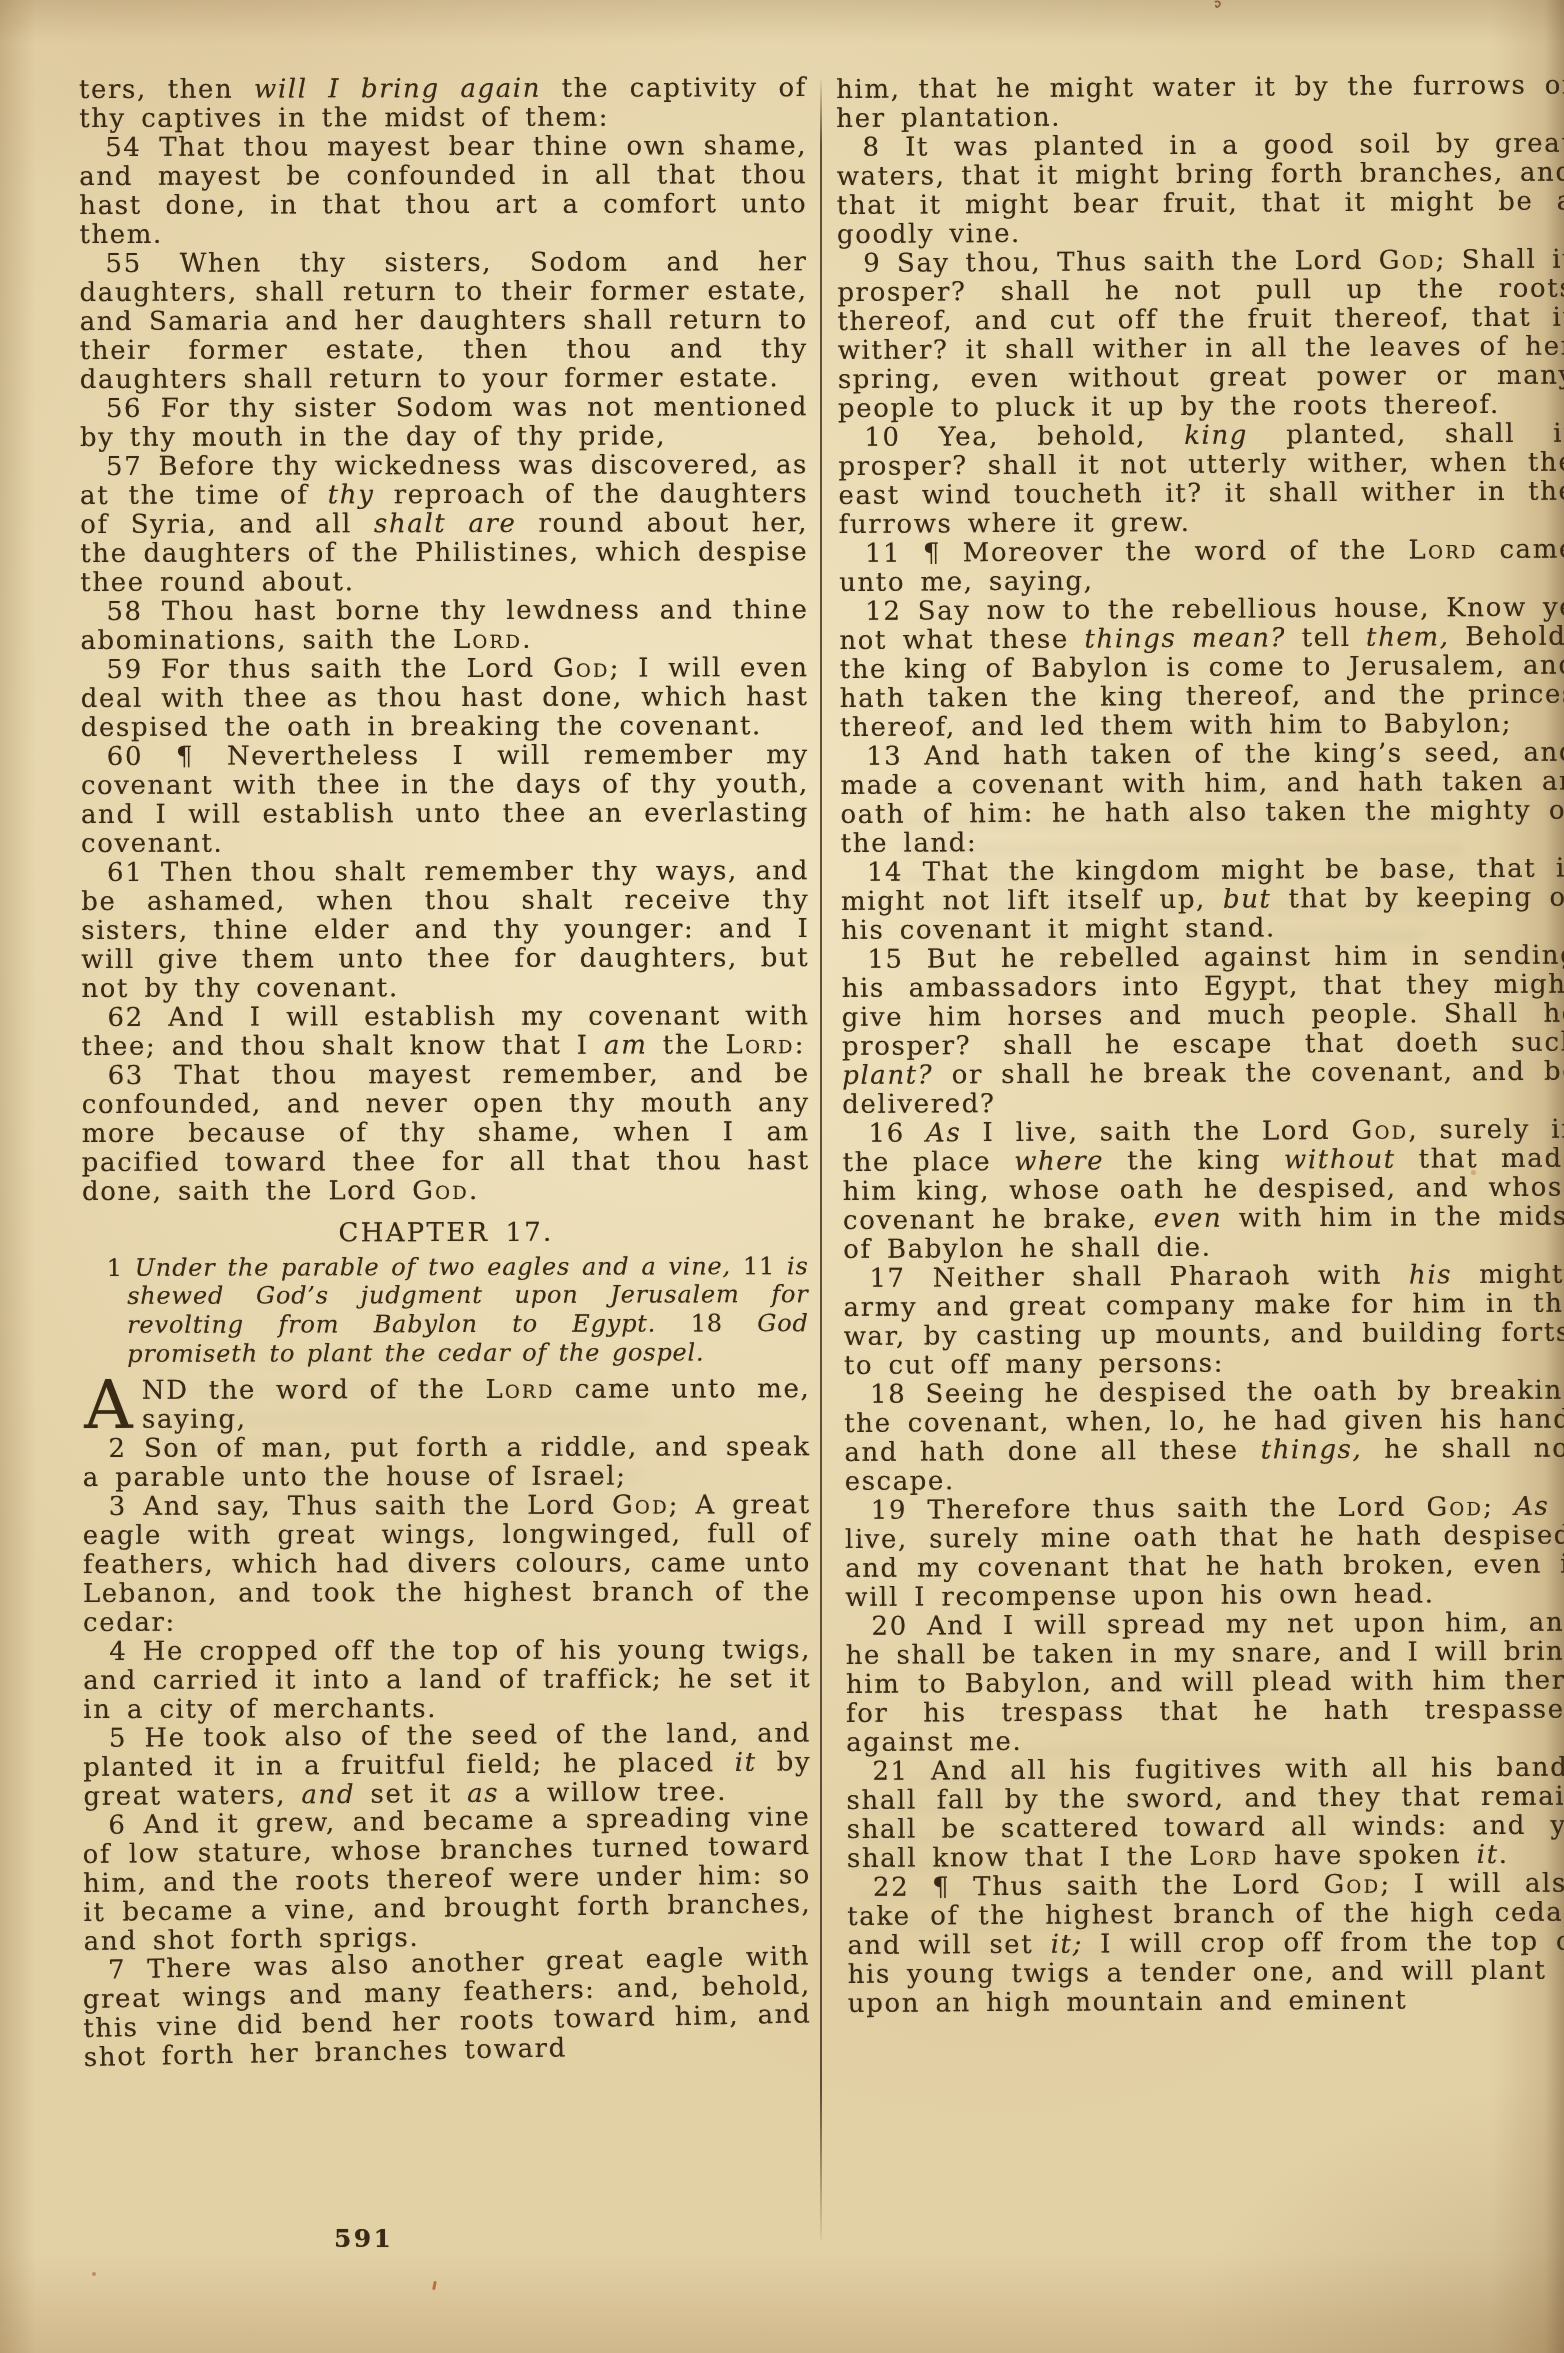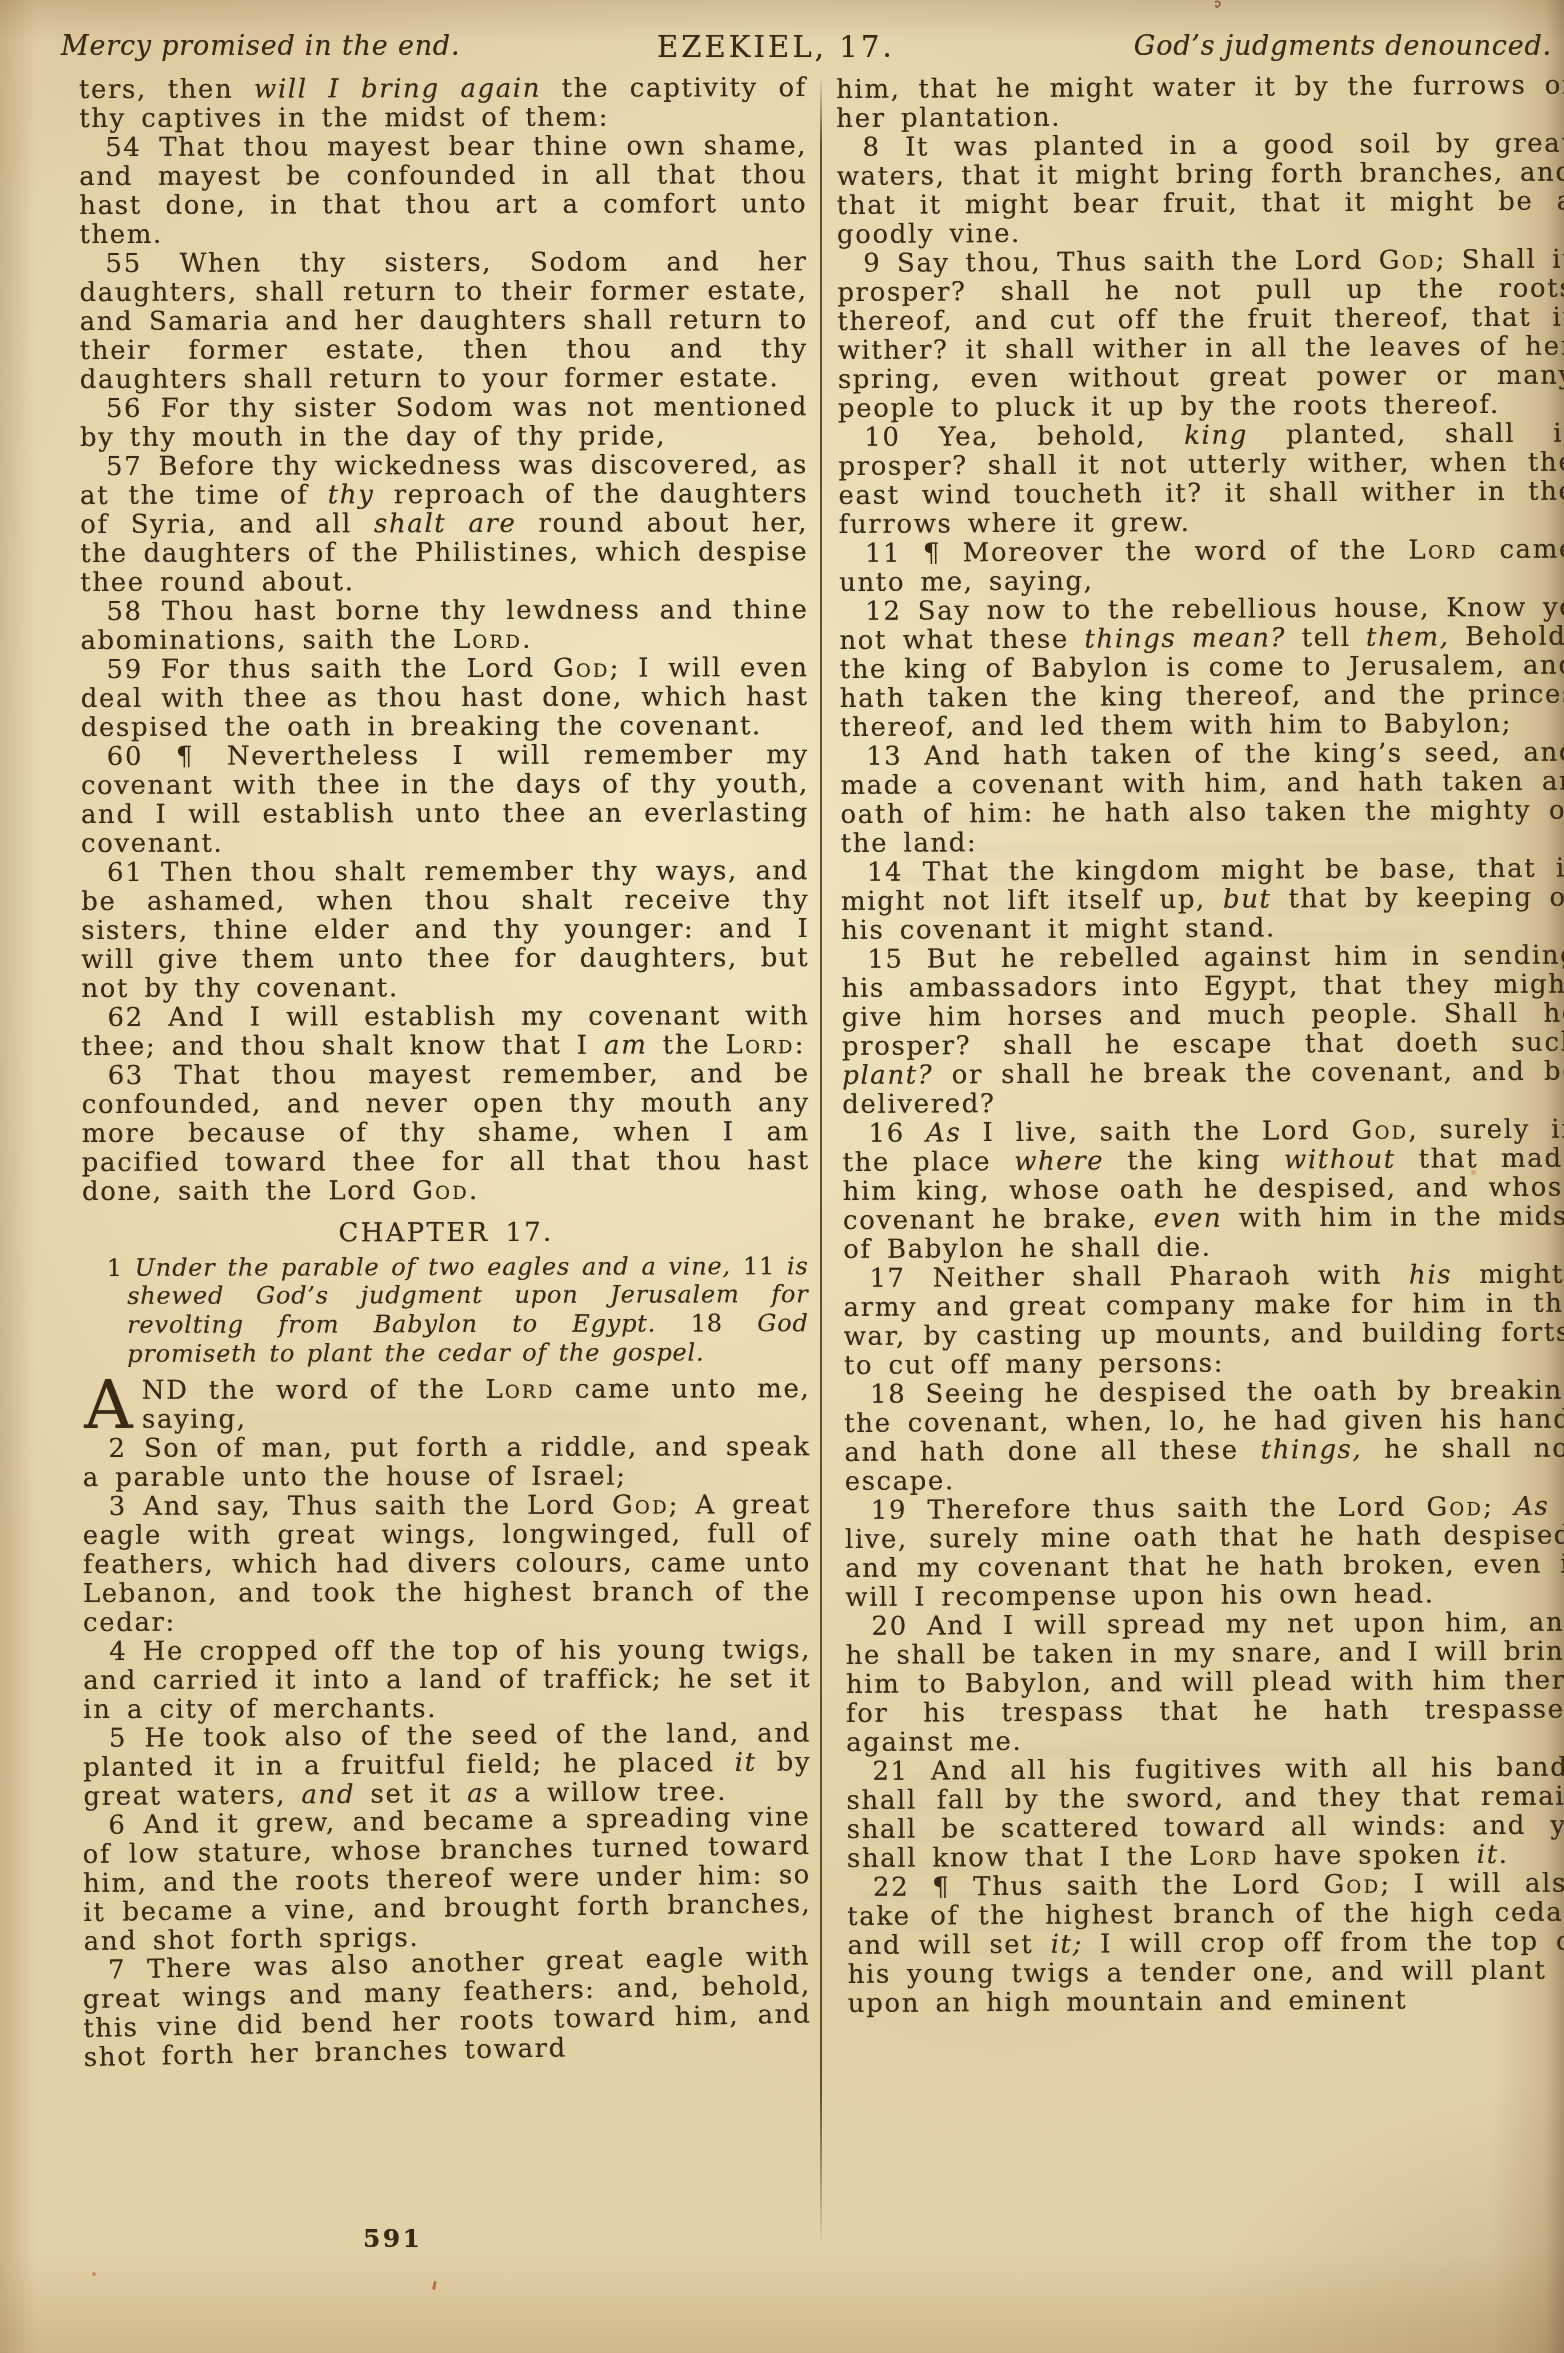--- a/index.html
+++ b/index.html
@@ -58,21 +58,21 @@
     font-style:italic; font-size:24px; line-height:28.6px;
     padding-left:45px; padding-right:1.6px; text-indent:-20.3px;
     letter-spacing:0.8px; word-spacing:3.1px; margin-bottom:7.8px;
   }
   .column p.dropcap { text-indent:0; }
   .initial { float:left; font-size:67px; line-height:55px; height:56px; padding:1.6px 7.8px 0 1.6px; }
   .it { font-style:italic; }
   .rm { font-style:normal; }
   .sc { font-variant:small-caps; letter-spacing:2.3px; }
 
-  .page-number { position:absolute; left:363px; top:2224px; font-size:25px; font-weight:bold; letter-spacing:2.3px; text-shadow:0 0 0.8px rgba(57,42,21,0.6); }
+  .page-number { position:absolute; left:334px; top:2224px; font-size:25px; font-weight:bold; letter-spacing:2.3px; text-shadow:0 0 0.8px rgba(57,42,21,0.6); }
 
   .ghost {
     position:absolute; pointer-events:none; opacity:0.5; filter:blur(3.9px); border-radius:40%;
     background:repeating-linear-gradient(to bottom, rgba(110,122,96,0.10) 0 12.5px, rgba(0,0,0,0) 12.5px 29px);
   }
   .ghost.g1 { left:900px; top:728px;  width:563px; height:250px; }
   .ghost.g2 { left:853px; top:1745px; width:626px; height:219px; }
   .ghost.g3 { left:164px;  top:1354px; width:485px; height:172px; opacity:0.35; }
 
   .corner-mark { position:absolute; left:1210px; top:0px; width:17px; height:19px; }
@@ -82,25 +82,20 @@
 </style>
 </head>
 <body>
 
 <div class="page">
   <div class="texture"></div>
   <div class="ghost g1"></div>
   <div class="ghost g2"></div>
   <div class="ghost g3"></div>
 
-  <div class="header">
-    <span class="running-head left">Mercy promised in the end.</span>
-    <span class="book-title">EZEKIEL, 17.</span>
-    <span class="running-head right">God’s judgments denounced.</span>
-  </div>
 
   <div class="columns">
     <div class="column" id="col-left">
         <p class="cont">ters, then <span class="it">will I bring again</span> the captivity of thy captives in the midst of them:</p>
         <p class="verse">54 That thou mayest bear thine own shame, and mayest be confounded in all that thou hast done, in that thou art a comfort unto them.</p>
         <p class="verse">55 When thy sisters, Sodom and her daughters, shall return to their former estate, and Samaria and her daughters shall return to their former estate, then thou and thy daughters shall return to your former estate.</p>
         <p class="verse">56 For thy sister Sodom was not mentioned by thy mouth in the day of thy pride,</p>
         <p class="verse">57 Before thy wickedness was discovered, as at the time of <span class="it">thy</span> reproach of the daughters of Syria, and all <span class="it">shalt are</span> round about her, the daughters of the Philistines, which despise thee round about.</p>
         <p class="verse">58 Thou hast borne thy lewdness and thine abominations, saith the <span class="sc">Lord</span>.</p>
         <p class="verse">59 For thus saith the Lord <span class="sc">God</span>; I will even deal with thee as thou hast done, which hast despised the oath in breaking the covenant.</p>

